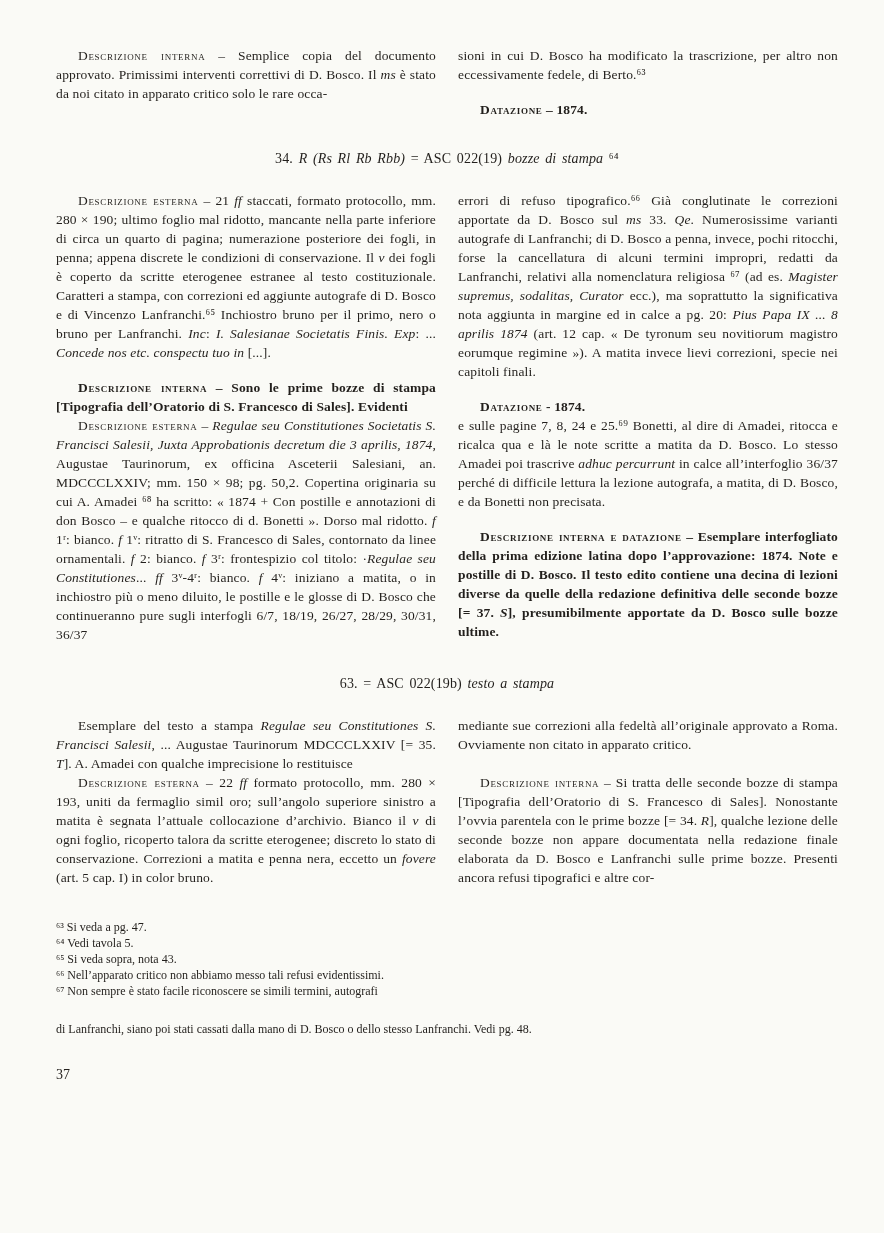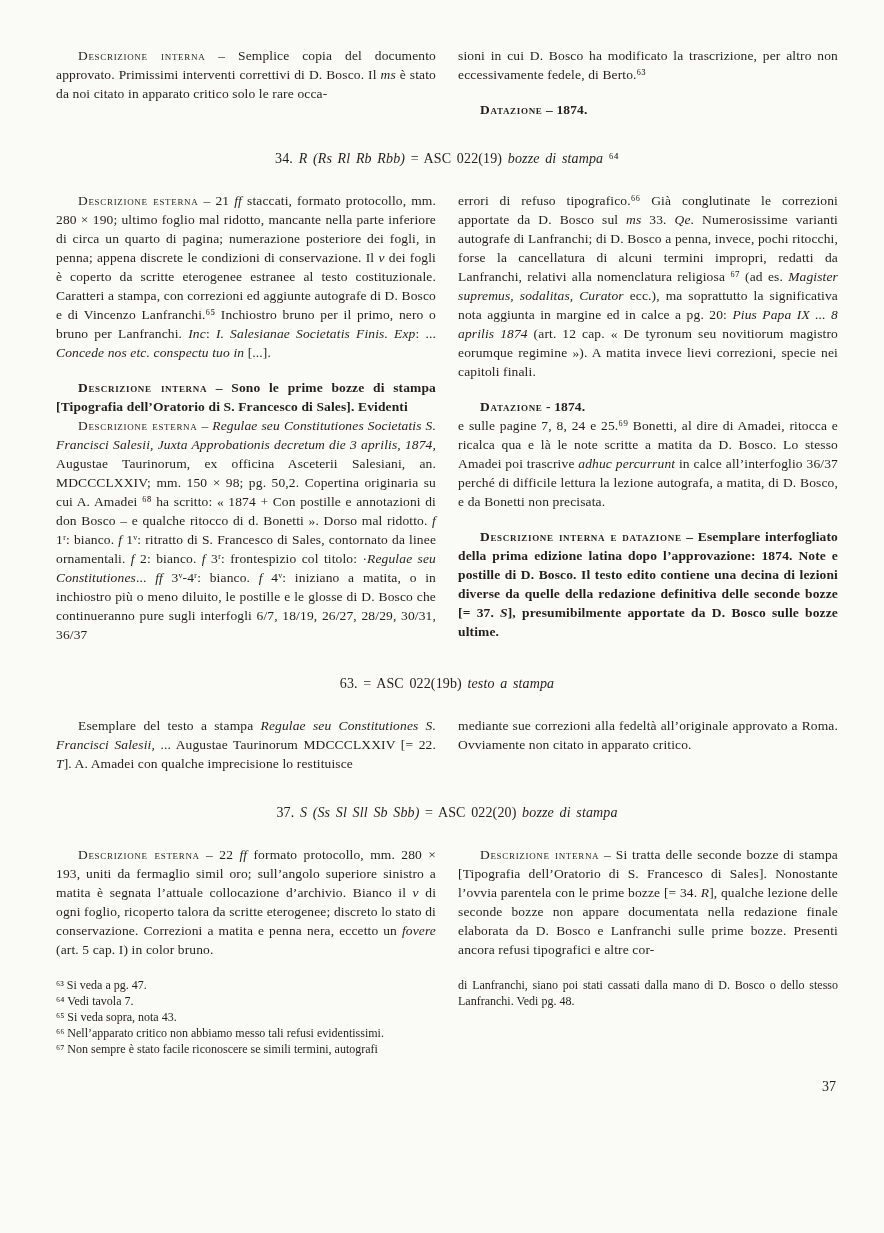--- a/index.html
+++ b/index.html
@@ -39,32 +39,32 @@
   .i { font-style: italic; }
   .entry-heading {
     font-size: 14px;
     font-weight: normal;
     text-align: center;
     margin: 32px 0 24px 0;
     word-spacing: 0.14em;
     letter-spacing: 0.01em;
   }
   .footnotes {
-    margin-top: 18px;
+    margin-top: 32px;
     font-size: 12px;
     line-height: 16px;
+    flex-direction: column;
   }
   .fn {
     margin: 0;
     text-align: justify;
   }
   .fn-indented { text-indent: 26px; }
   .page-number {
-    margin-top: 22px;
-    text-align: right;
+    margin-top: 30px;
     font-size: 14px;
     padding-right: 2px;
   }
 </style>
 </head>
 <body>
 
 <div class="page">
 
   <section class="two-col">
@@ -95,41 +95,40 @@
     </div>
     <div class="col">
       <p class="para"><span>e sulle pagine 7, 8, 24 e 25.⁶⁹ Bonetti, al dire di Amadei, ritocca e ricalca qua e là le note scritte a matita da D. Bosco. Lo stesso Amadei poi trascrive </span><span class="i">adhuc percurrunt</span><span> in calce all’interfoglio 36/37 perché di difficile lettura la lezione autografa, a matita, di D. Bosco, e da Bonetti non precisata.</span></p>
       <p class="para indent spaced"><span class="sc">Descrizione interna e datazione</span><span> – Esemplare interfogliato della prima edizione latina dopo l’approvazione: 1874. Note e postille di D. Bosco. Il testo edito contiene una decina di lezioni diverse da quelle della redazione definitiva delle seconde bozze [= 37. </span><span class="i">S</span><span>], presumibilmente apportate da D. Bosco sulle bozze ultime.</span></p>
     </div>
   </section>
 
   <h2 class="entry-heading"><span>63. = ASC 022(19b) </span><span class="i">testo a stampa</span></h2>
   <section class="two-col">
     <div class="col">
-      <p class="para indent"><span>Esemplare del testo a stampa </span><span class="i">Regulae seu Constitutiones S. Francisci Salesii</span><span>, ... Augustae Taurinorum MDCCCLXXIV [= 22. </span><span class="i">T</span><span>]. A. Amadei con qualche imprecisione lo restituisce</span></p>
+      <p class="para indent"><span>Esemplare del testo a stampa </span><span class="i">Regulae seu Constitutiones S. Francisci Salesii</span><span>, ... Augustae Taurinorum MDCCCLXXIV [= 35. </span><span class="i">T</span><span>]. A. Amadei con qualche imprecisione lo restituisce</span></p>
     </div>
     <div class="col">
       <p class="para"><span>mediante sue correzioni alla fedeltà all’originale approvato a Roma. Ovviamente non citato in apparato critico.</span></p>
     </div>
   </section>
 
-  <h2 class="entry-heading"><span>37. </span><span class="i">S (Ss Sl Sll Sb Sbb)</span><span> = ASC 022(20) </span><span class="i">bozze di stampa</span></h2>
   <section class="two-col">
     <div class="col">
       <p class="para indent"><span class="sc">Descrizione esterna</span><span> – 22 </span><span class="i">ff</span><span> formato protocollo, mm. 280 × 193, uniti da fermaglio simil oro; sull’angolo superiore sinistro a matita è segnata l’attuale collocazione d’archivio. Bianco il </span><span class="i">v</span><span> di ogni foglio, ricoperto talora da scritte eterogenee; discreto lo stato di conservazione. Correzioni a matita e penna nera, eccetto un </span><span class="i">fovere</span><span> (art. 5 cap. I) in color bruno.</span></p>
     </div>
     <div class="col">
       <p class="para indent"><span class="sc">Descrizione interna</span><span> – Si tratta delle seconde bozze di stampa [Tipografia dell’Oratorio di S. Francesco di Sales]. Nonostante l’ovvia parentela con le prime bozze [= 34. </span><span class="i">R</span><span>], qualche lezione delle seconde bozze non appare documentata nella redazione finale elaborata da D. Bosco e Lanfranchi sulle prime bozze. Presenti ancora refusi tipografici e altre cor-</span></p>
     </div>
   </section>
 
   <section class="two-col footnotes">
     <div class="col">
       <p class="fn">⁶³ Si veda a pg. 47.</p>
-      <p class="fn">⁶⁴ Vedi tavola 7.</p>
+      <p class="fn">⁶⁴ Vedi tavola 5.</p>
       <p class="fn">⁶⁵ Si veda sopra, nota 43.</p>
       <p class="fn">⁶⁶ Nell’apparato critico non abbiamo messo tali refusi evidentissimi.</p>
       <p class="fn">⁶⁷ Non sempre è stato facile riconoscere se simili termini, autografi</p>
     </div>
     <div class="col">
       <p class="fn">di Lanfranchi, siano poi stati cassati dalla mano di D. Bosco o dello stesso Lanfranchi. Vedi pg. 48.</p>
     </div>
   </section>
 
   <div class="page-number">37</div>

